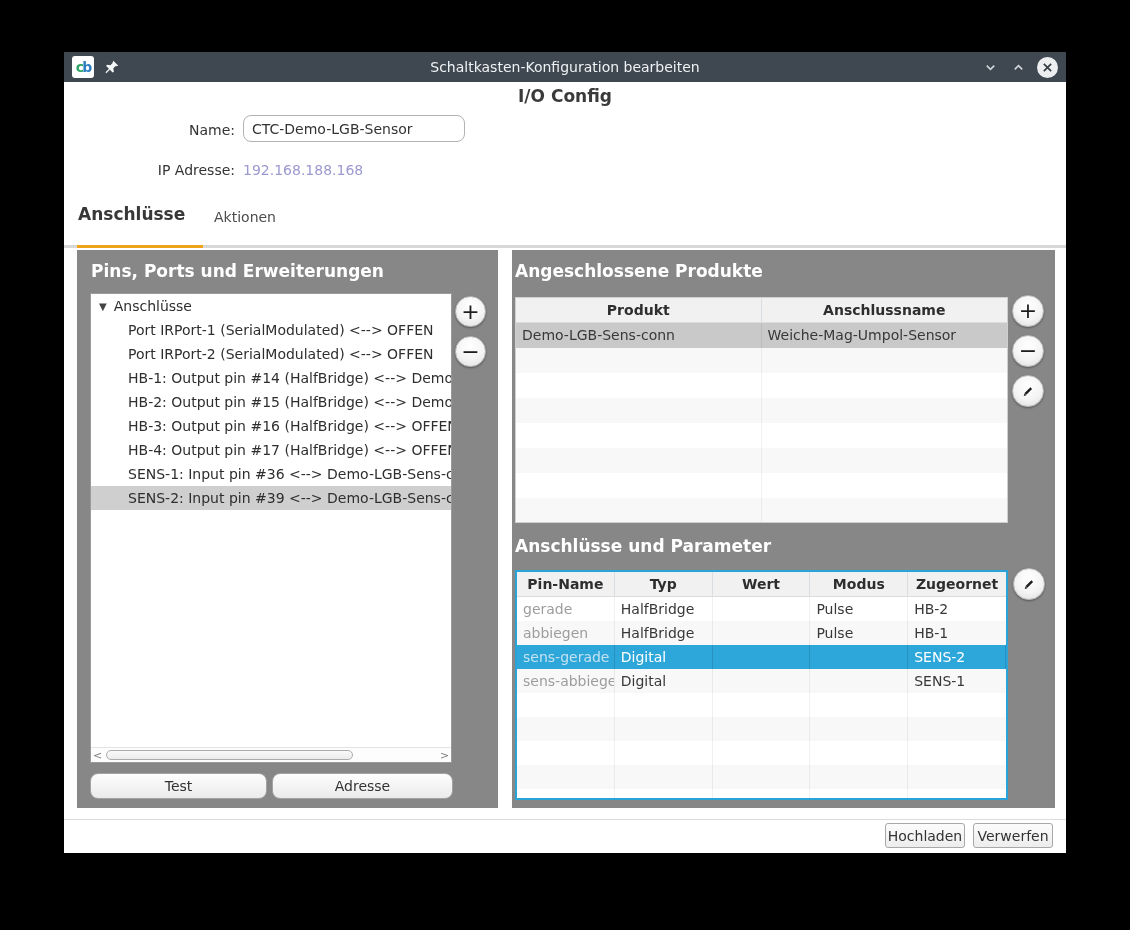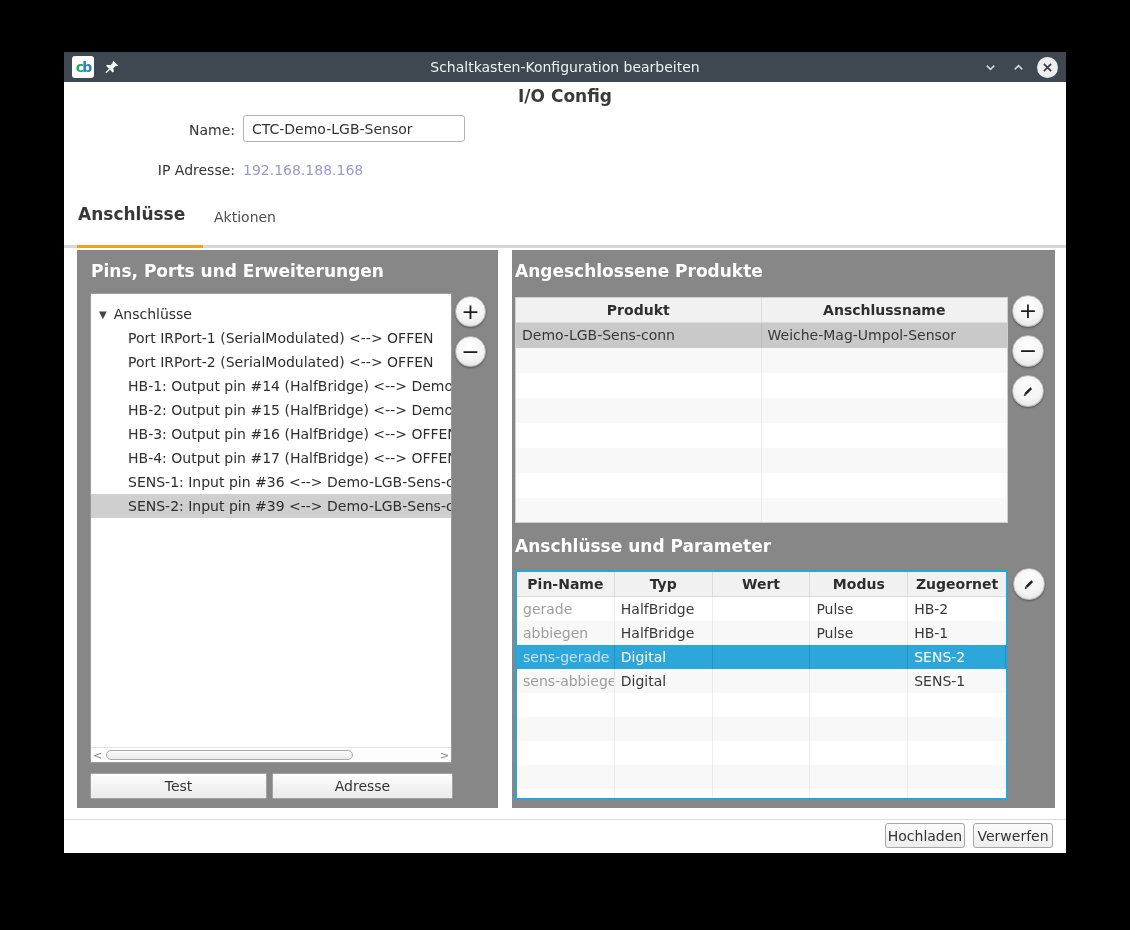--- a/index.html
+++ b/index.html
@@ -19,59 +19,59 @@
   .tb-btn { width:18px; height:18px; display:flex; align-items:center; justify-content:center; }
   .close-btn { width:21px; height:21px; border-radius:50%; background:#eceef0; display:flex; align-items:center; justify-content:center; }
 
   
   .content { position:relative; width:1002px; height:771px; background:#fff; }
   .page-title { position:absolute; top:4px; left:0; right:0; text-align:center; font-size:17px; font-weight:bold; color:#3a3a3a; }
 
   .lbl { position:absolute; font-size:14px; color:#333; width:115px; text-align:right; }
   .name-lbl { left:56px; top:40px; }
   .ip-lbl { left:56px; top:80px; }
-  .name-input { position:absolute; left:179px; top:33px; width:222px; height:27px; border:1px solid #b3b3b3; border-radius:3px;
+  .name-input { position:absolute; left:179px; top:33px; width:222px; height:27px; border:1px solid #b3b3b3; border-radius:8px;
                 padding:0 8px; font-size:14px; color:#333; background:#fff; font-family:inherit; }
   .ip-value { position:absolute; left:179px; top:80px; font-size:14px; color:#9b99cf; }
 
   .tab { position:absolute; cursor:default; }
   .tab-active { left:14px; top:122px; font-size:17px; font-weight:bold; color:#383838; }
   .tab-idle { left:150px; top:127px; font-size:14px; color:#4c4c4c; }
   .tabline { position:absolute; top:163px; left:0; width:100%; height:3px; background:#d8d8d8; }
   .tabline-accent { position:absolute; top:163px; left:13px; width:126px; height:3px; }
 
   .panel { position:absolute; top:168px; height:558px; background:#878787; }
   .panel-left { left:13px; width:421px; }
   .panel-right { left:448px; width:543px; }
   .panel-title { position:absolute; font-size:17px; font-weight:bold; color:#fff; }
 
   
   .listbox { position:absolute; left:13px; top:43px; width:362px; height:470px; background:#fff; border:1px solid #9a9a9a;
              display:flex; flex-direction:column; overflow:hidden; }
-  .tree { flex:1; padding-top:8px; overflow:hidden; }
+  .tree { flex:1; padding-top:0; overflow:hidden; }
   .tree-row { height:24px; line-height:24px; font-size:14px; color:#2e2e2e; white-space:nowrap; overflow:hidden; }
   .tree-root { padding-left:8px; }
   .tree-root .tri { display:inline-block; font-size:10px; color:#444; margin-right:7px; vertical-align:1px; }
   .tree-item { padding-left:37px; }
   .tree-item.selected { background:#cfcfcf; }
 
   .hscroll { height:15px; border-top:1px solid #e3e3e3; background:#fdfdfd; display:flex; align-items:center; }
   .hs-arrow { width:13px; text-align:center; font-size:11px; color:#7d7d7d; line-height:15px; }
   .hs-track { flex:1; position:relative; height:15px; }
   .hs-thumb { position:absolute; left:2px; top:2px; width:74%; height:10px; border:1px solid #ababab; border-radius:6px;
               background:linear-gradient(#fafafa,#ececec); }
 
   
   .circle-btn { position:absolute; width:31px; height:31px; border-radius:50%; border:1px solid #b8b8b8;
                 background:radial-gradient(circle at 50% 32%, #ffffff 0%, #f4f4f4 55%, #dedede 100%);
                 box-shadow:0 1px 2px rgba(0,0,0,0.35); display:flex; align-items:center; justify-content:center;
                 font-size:22px; color:#1d1d1d; line-height:1; }
 
   
-  .panel-btn { position:absolute; height:26px; border:1px solid #a3a3a3; border-radius:1px;
+  .panel-btn { position:absolute; height:26px; border:1px solid #a3a3a3; border-radius:8px;
                background:linear-gradient(#fdfdfd,#ebebeb); font-size:14px; color:#333; font-family:inherit;
                display:flex; align-items:center; justify-content:center; }
 
   
   .table { position:absolute; background:#fff; overflow:hidden; }
   .t-products { left:3px; top:47px; width:493px; height:226px; border:1px solid #cfcfcf; }
   .t-params { left:3px; top:320px; width:493px; height:230px; border:2px solid #2aa4d8; }
   .t-head { display:flex; height:25px; background:#f1f1f1; border-bottom:1px solid #dcdcdc; }
   .t-head .hc { font-size:14px; font-weight:bold; color:#2e2e2e; text-align:center; line-height:24px;
                 border-right:1px solid #d8dee1; overflow:hidden; }

